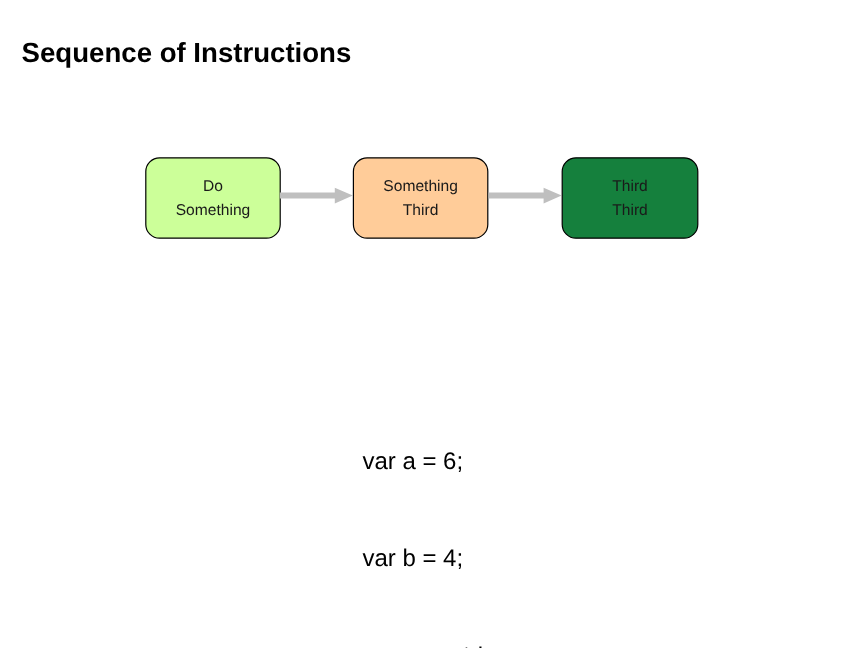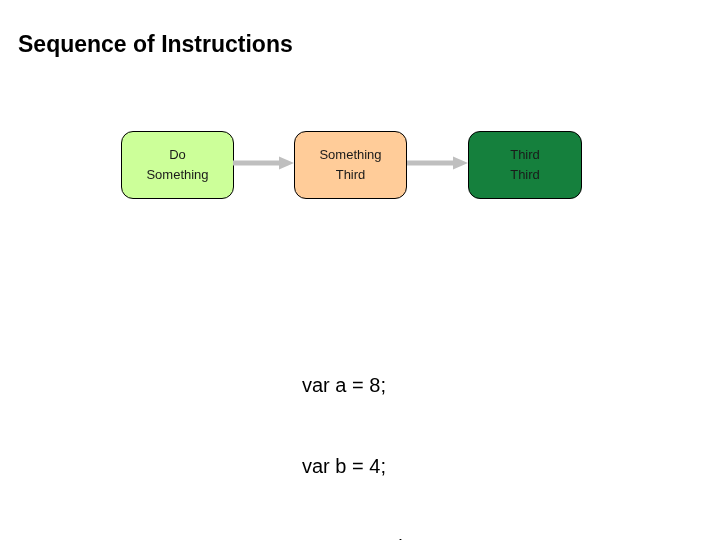--- a/index.html
+++ b/index.html
@@ -89,18 +89,18 @@
   <svg class="flow-arrow arrow-2" viewBox="0 0 61 16">
     <polygon points="0,5.5 46,5.5 46,1.5 61,8 46,14.5 46,10.5 0,10.5" style="fill: rgb(191, 191, 191);"></polygon>
   </svg>
 
   <div class="flow-node node-third-thing" style="background-color: #15803d;">
     <span class="node-line">Third</span>
     <span class="node-line">Third</span>
   </div>
 
   <div class="code-block">
-    <div class="code-line">var a = 8;</div>
+    <div class="code-line">var a = 6;</div>
     <div class="code-line">var b = 4;</div>
     <div class="code-line">var c = a * b;</div>
   </div>
 
 </div>
 
 </body></html>

